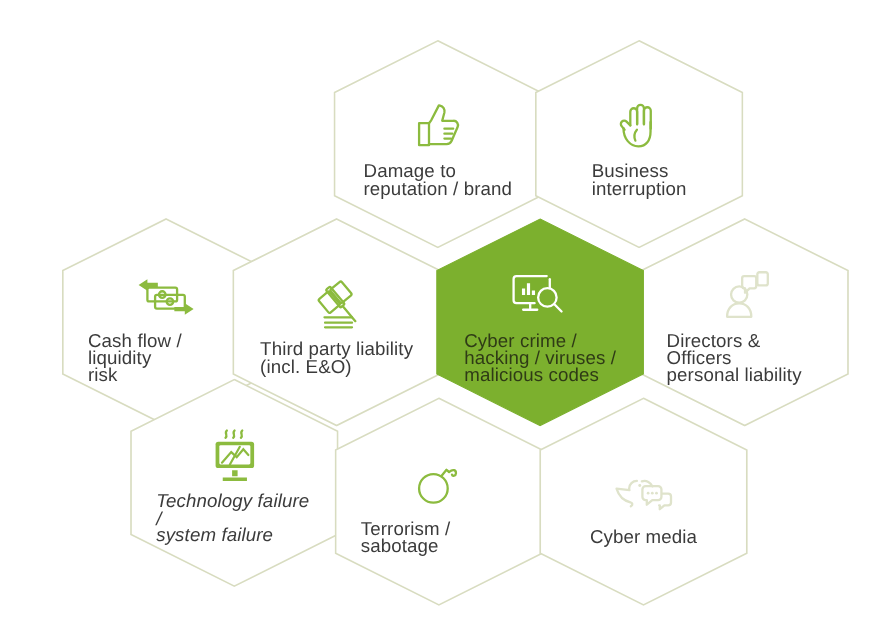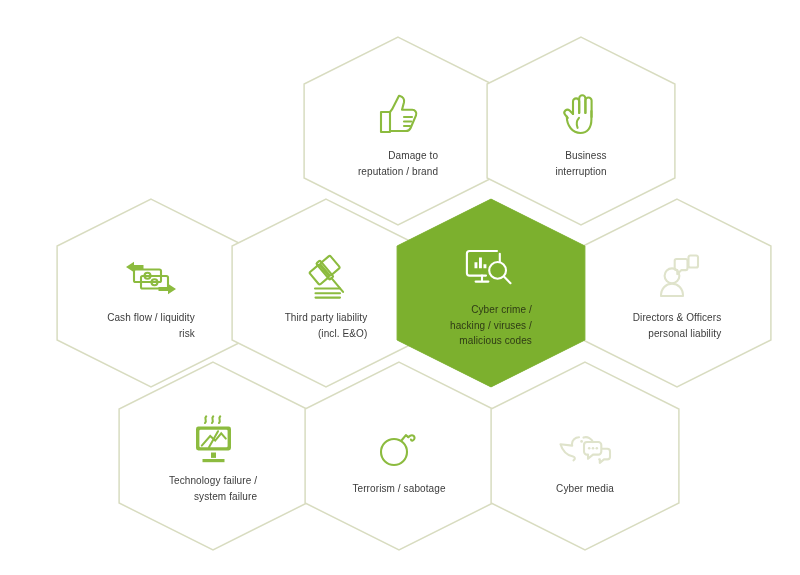--- a/index.html
+++ b/index.html
@@ -51,24 +51,24 @@
     height: 52px;
     display: flex;
     align-items: flex-end;
     justify-content: center;
     margin-bottom: 9px;
   }
   .hex-icon svg {
     display: block;
   }
   .hex-label {
-    font-size: 10px;
+    font-size: 17px;
     line-height: 15.5px;
     color: #3b3b3b;
-    text-align: right;
+    text-align: left;
     letter-spacing: 0.1px;
     white-space: pre-line;
   }
   .hex.highlight .hex-label {
     color: #2f3b16;
   }
 </style>
 </head>
 <body>
 
@@ -120,21 +120,21 @@
             <rect fill="none" stroke="#8cbb3f" stroke-width="2.1" stroke-linecap="round" stroke-linejoin="round" x="11" y="12.5" width="27" height="12.5" rx="1.6"></rect>
             <rect fill="none" stroke="#8cbb3f" stroke-width="2.1" stroke-linecap="round" stroke-linejoin="round" x="18" y="19" width="27" height="12.5" rx="1.6"></rect>
             <circle fill="none" stroke="#8cbb3f" stroke-width="2.1" stroke-linecap="round" stroke-linejoin="round" cx="24.5" cy="18.8" r="3"></circle>
             <circle fill="none" stroke="#8cbb3f" stroke-width="2.1" stroke-linecap="round" stroke-linejoin="round" cx="31.5" cy="25.2" r="3"></circle>
           </svg>
         </div>
         <div class="hex-label">Cash flow / liquidity
 risk</div>
       </div>
     </div>
-    <div class="hex" style="left: 211px; top: 198px; margin-left: 20px;">
+    <div class="hex" style="left: 211px; top: 198px;">
       <svg class="hex-svg" viewBox="0 0 190 190">
         <polygon points="95,1.1 188.9,48 188.9,142 95,188.9 1.1,142 1.1,48" fill="#ffffff" stroke="#d8dcc0" stroke-width="1.5"></polygon>
       </svg>
       <div class="hex-content">
         <div class="hex-icon">
           <svg width="54" height="52" viewBox="0 0 54 52">
             <g transform="rotate(-40 27 22)">
               <rect fill="none" stroke="#8cbb3f" stroke-width="2.1" stroke-linecap="round" stroke-linejoin="round" x="13" y="12.5" width="13" height="16" rx="1.6"></rect>
               <rect fill="none" stroke="#8cbb3f" stroke-width="2.1" stroke-linecap="round" stroke-linejoin="round" x="27" y="12.5" width="13" height="16" rx="1.6"></rect>
               <rect fill="none" stroke="#8cbb3f" stroke-width="2.1" stroke-linecap="round" stroke-linejoin="round" x="24.2" y="10" width="5" height="21" rx="1.2"></rect>
@@ -177,21 +177,21 @@
             <path fill="#ffffff" stroke="none" d="M13.5 25.2 h2.9 v-6 h-2.9 z M18 25.2 h2.9 v-10.6 h-2.9 z M22.5 25.2 h2.9 v-4 h-2.9 z"></path>
             <circle fill="none" stroke="#ffffff" stroke-width="2.1" stroke-linecap="round" stroke-linejoin="round" cx="36.6" cy="27.4" r="8.4"></circle>
             <path fill="none" stroke="#ffffff" stroke-width="2.1" stroke-linecap="round" stroke-linejoin="round" d="M43.2 33.8 L49.5 40.2"></path>
           </svg>
         </div>
         <div class="hex-label">Cyber crime /
 hacking / viruses /
 malicious codes</div>
       </div>
     </div>
-    <div class="hex" style="left: 118px; top: 361px;">
+    <div class="hex" style="left: 118px; top: 344px; font-style: italic;">
       <svg class="hex-svg" viewBox="0 0 190 190">
         <polygon points="95,1.1 188.9,48 188.9,142 95,188.9 1.1,142 1.1,48" fill="#ffffff" stroke="#d8dcc0" stroke-width="1.5"></polygon>
       </svg>
       <div class="hex-content">
         <div class="hex-icon">
           <svg width="52" height="54" viewBox="0 0 52 54">
             <path fill="none" stroke="#8cbb3f" stroke-width="2.1" stroke-linecap="round" stroke-linejoin="round" d="M18 13 c2.6-2.2 -1.4-4.4 1.2-6.6 M25 13 c2.6-2.2 -1.4-4.4 1.2-6.6 M32 13 c2.6-2.2 -1.4-4.4 1.2-6.6"></path>
             <rect fill="#8cbb3f" stroke="none" x="9" y="16.5" width="35" height="24" rx="2.4"></rect>
             <rect fill="#ffffff" stroke="none" x="12.4" y="19.8" width="28.2" height="17.4" rx="1.2"></rect>
             <path fill="#8cbb3f" stroke="none" d="M24 42.5 h5 v5.4 h-5 z"></path>

